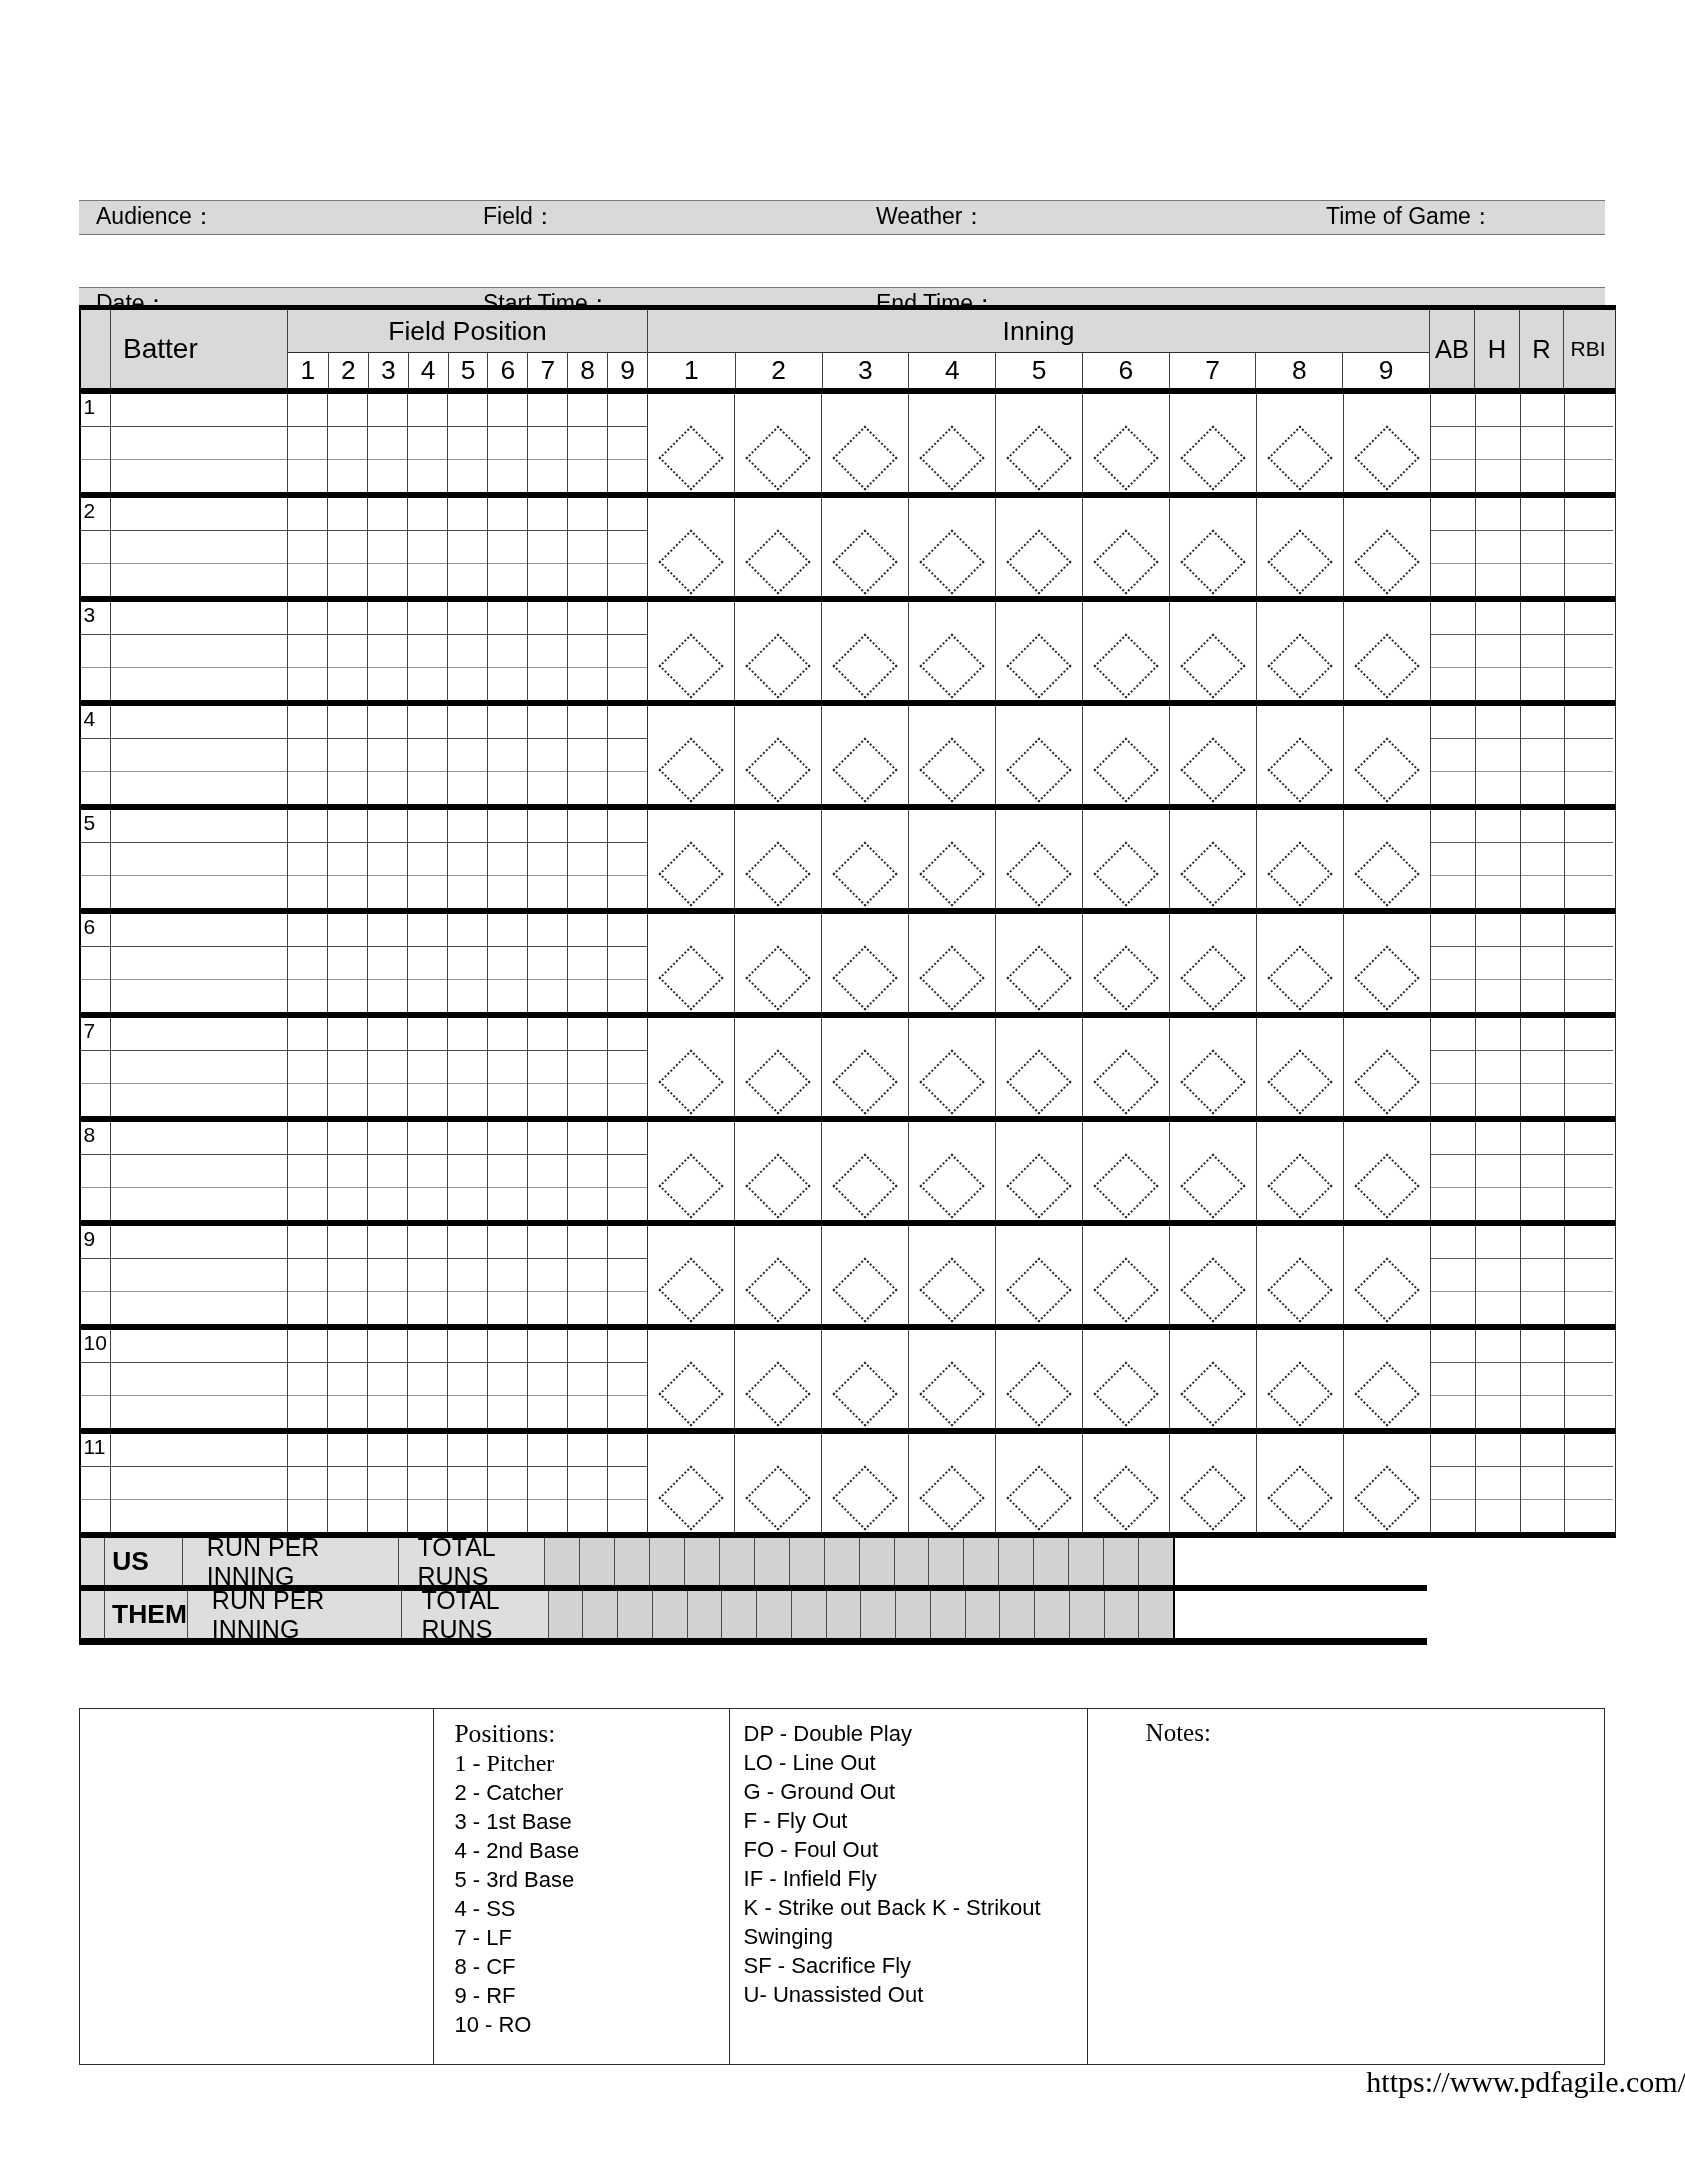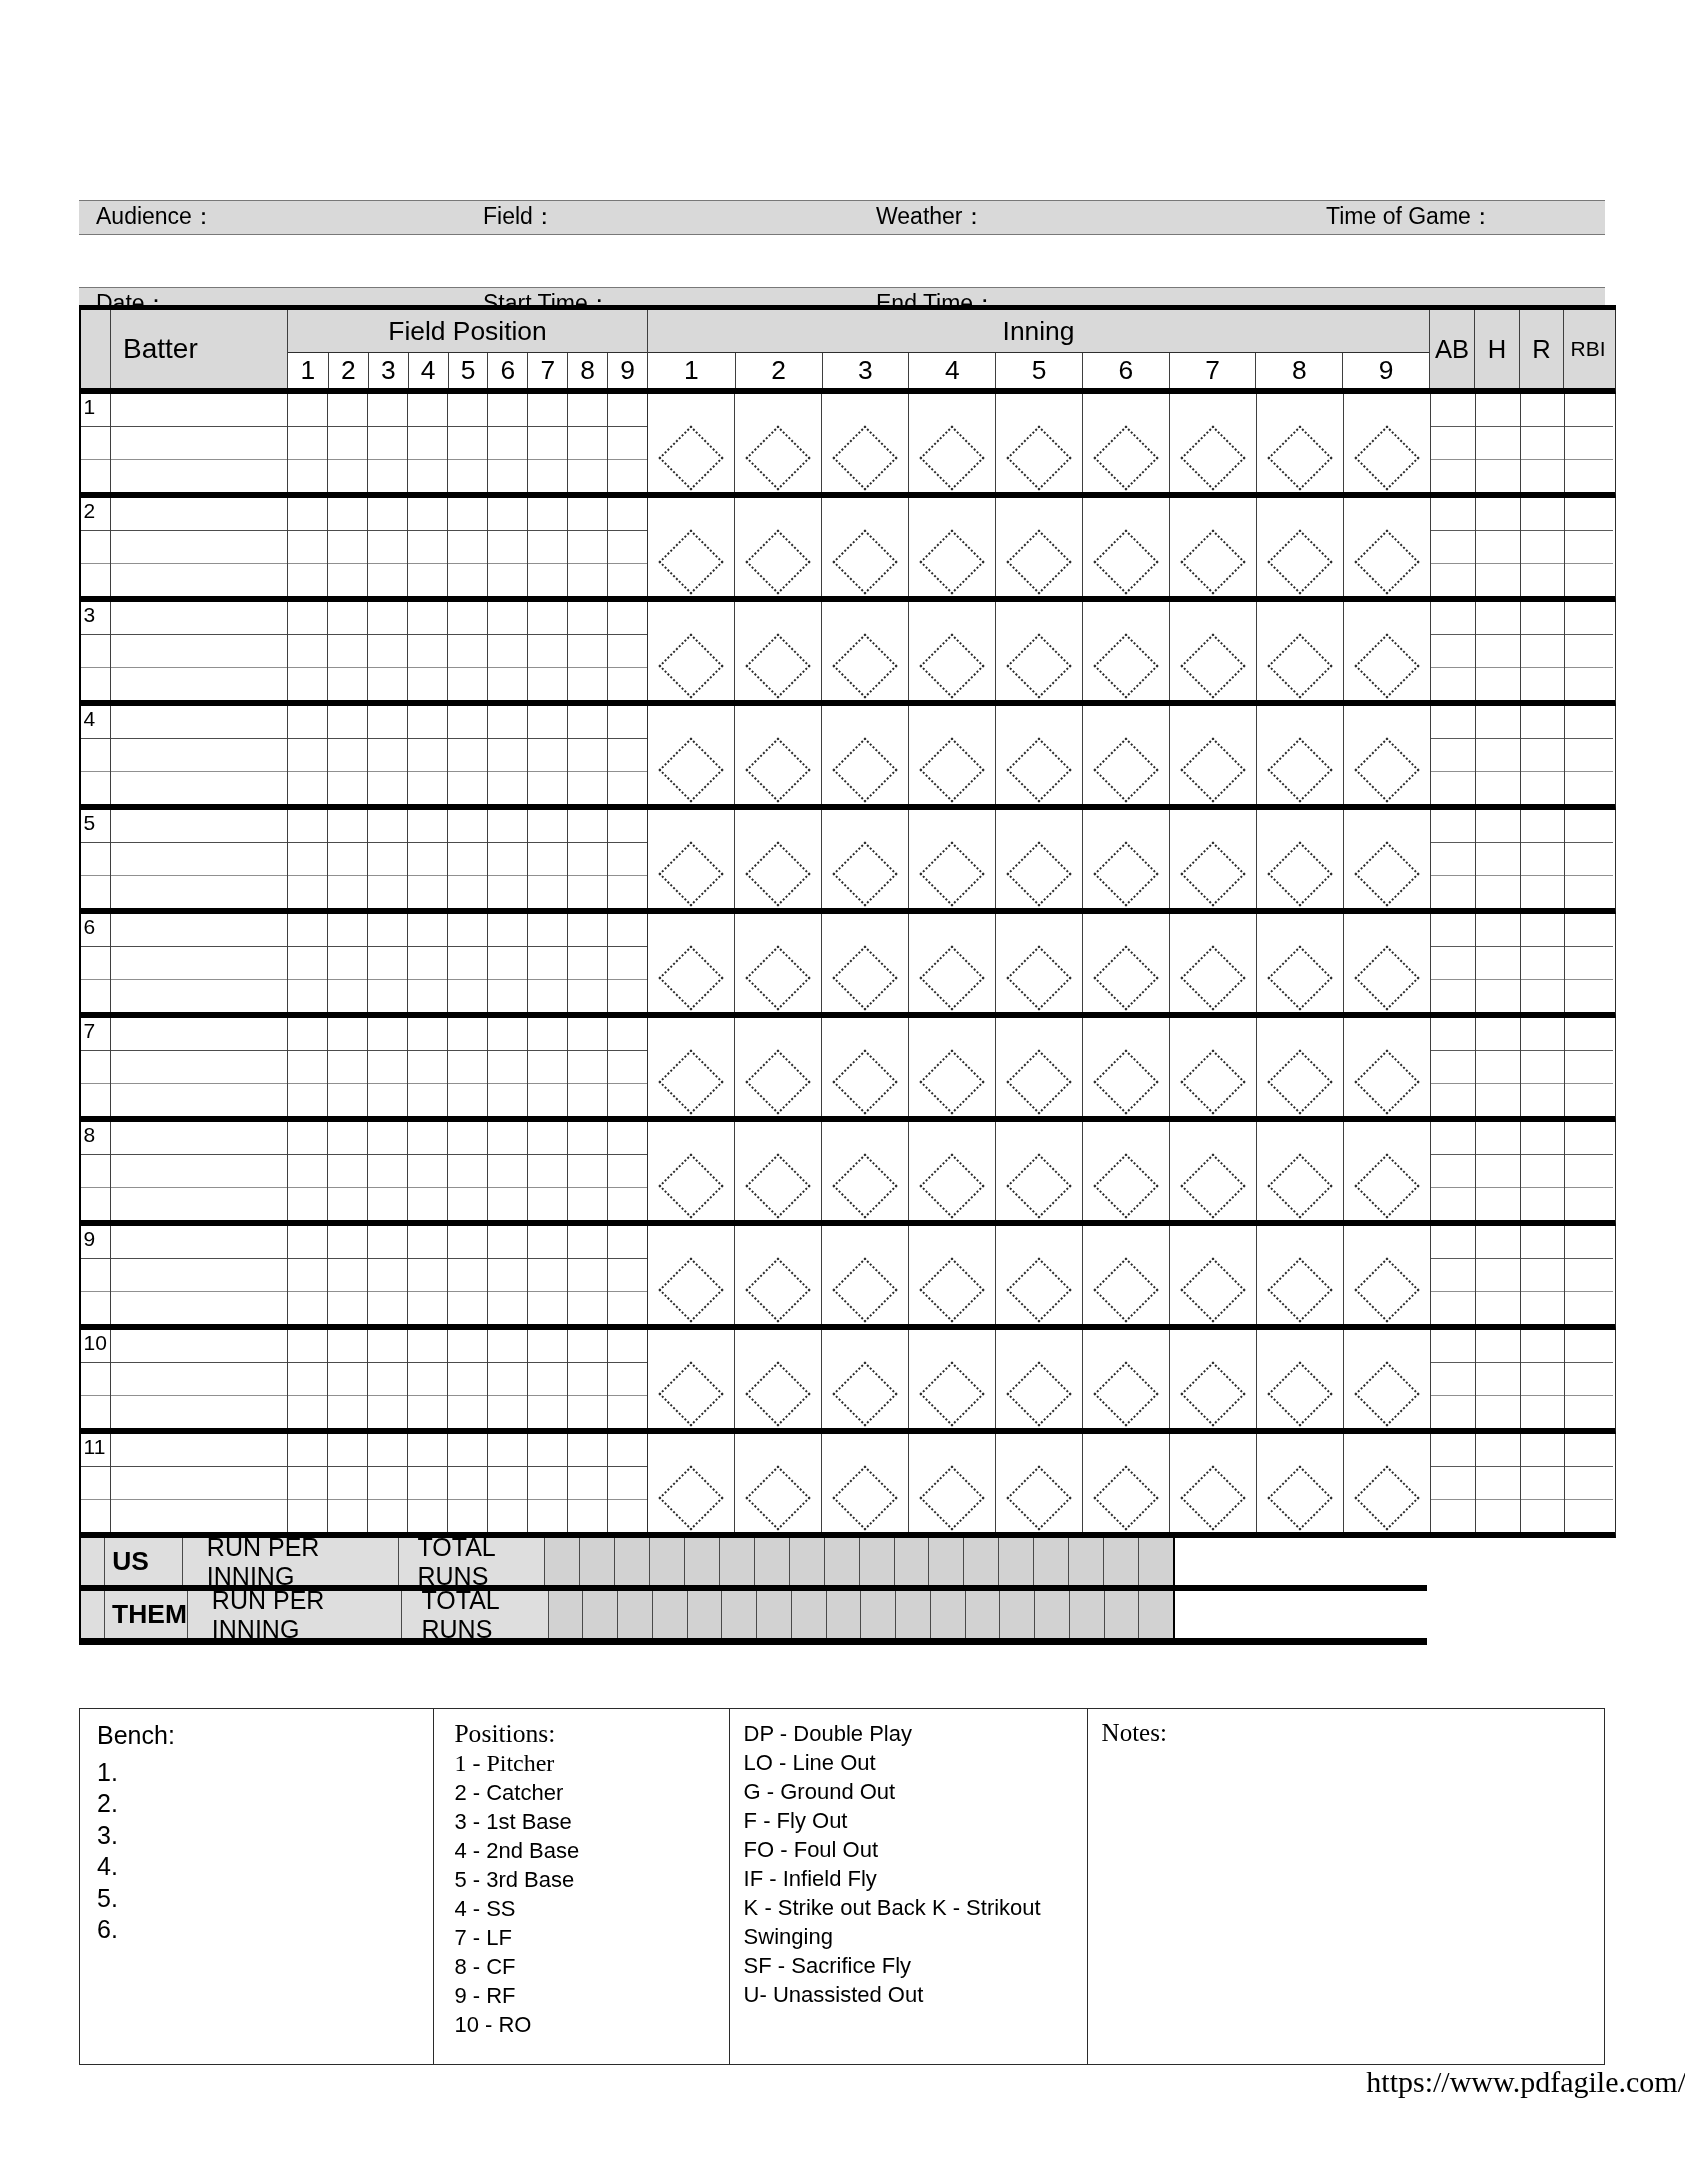--- a/index.html
+++ b/index.html
@@ -161,21 +161,21 @@
   .legend {
     position: absolute;
     left: 79px; top: 1708px;
     width: 1526px; height: 357px;
     border: 1.7px solid #2b2b2b;
   }
   .lcol { position: absolute; top: 0; height: 100%; }
   .lc1 { left: 0; width: 353px; }
   .lc2 { left: 353px; width: 296px; border-left: 1.7px solid #2b2b2b; }
   .lc3 { left: 649px; width: 358px; border-left: 1.7px solid #2b2b2b; }
-  .lc4 { left: 1007px; width: 412px; border-left: 1.7px solid #2b2b2b; }
+  .lc4 { left: 1007px; width: 412px; border-left: 1.7px solid #2b2b2b; padding-left: 44px; }
   .benchlabel { font-size: 25px; padding: 12px 0 0 17px; }
   .benchitem { font-size: 25px; padding-left: 17px; line-height: 31.5px; }
   .benchitem:first-child { margin-top: 6.8px; }
   .poslabel {
     font-family: "Liberation Serif", serif;
     font-size: 25.6px; padding: 10.2px 0 0 20.4px;
   }
   .positem { font-size: 22px; padding-left: 20.4px; line-height: 29px; }
   .positem.serif { font-family: "Liberation Serif", serif; font-size: 24px; }
   .abbritem { font-size: 22px; padding-left: 13.6px; padding-right: 10.2px; line-height: 29px; }
@@ -1445,31 +1445,20 @@
           <div class="tc run"></div>
           <div class="tc run"></div>
           <div class="tc run"></div>
           <div class="tc run"></div>
         </div>
         <div class="tbar bottom"></div>
       </div>
   </div>
 
   <div class="legend">
-    <div class="lcol lc1">
-      <div class="benchlabel">Bench:</div>
-      <div id="bench-items">
-          <div class="benchitem">1.</div>
-          <div class="benchitem">2.</div>
-          <div class="benchitem">3.</div>
-          <div class="benchitem">4.</div>
-          <div class="benchitem">5.</div>
-          <div class="benchitem">6.</div>
-        </div>
-    </div>
     <div class="lcol lc2">
       <div class="poslabel">Positions:</div>
       <div id="positions-items">
           <div class="positem serif">1 - Pitcher</div>
           <div class="positem">2 - Catcher</div>
           <div class="positem">3 - 1st Base</div>
           <div class="positem">4 - 2nd Base</div>
           <div class="positem">5 - 3rd Base</div>
           <div class="positem">4 - SS</div>
           <div class="positem">7 - LF</div>

